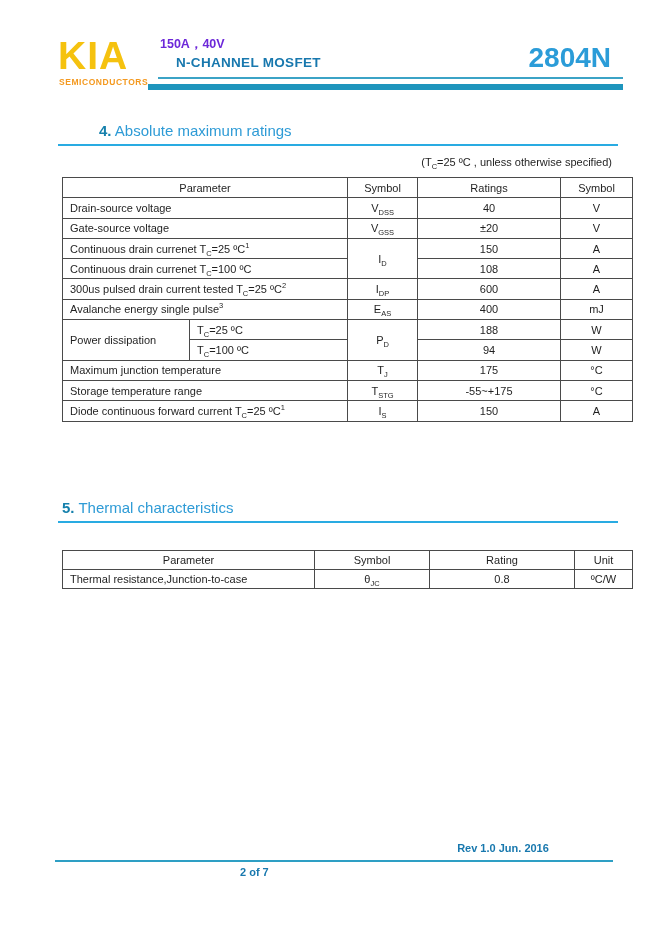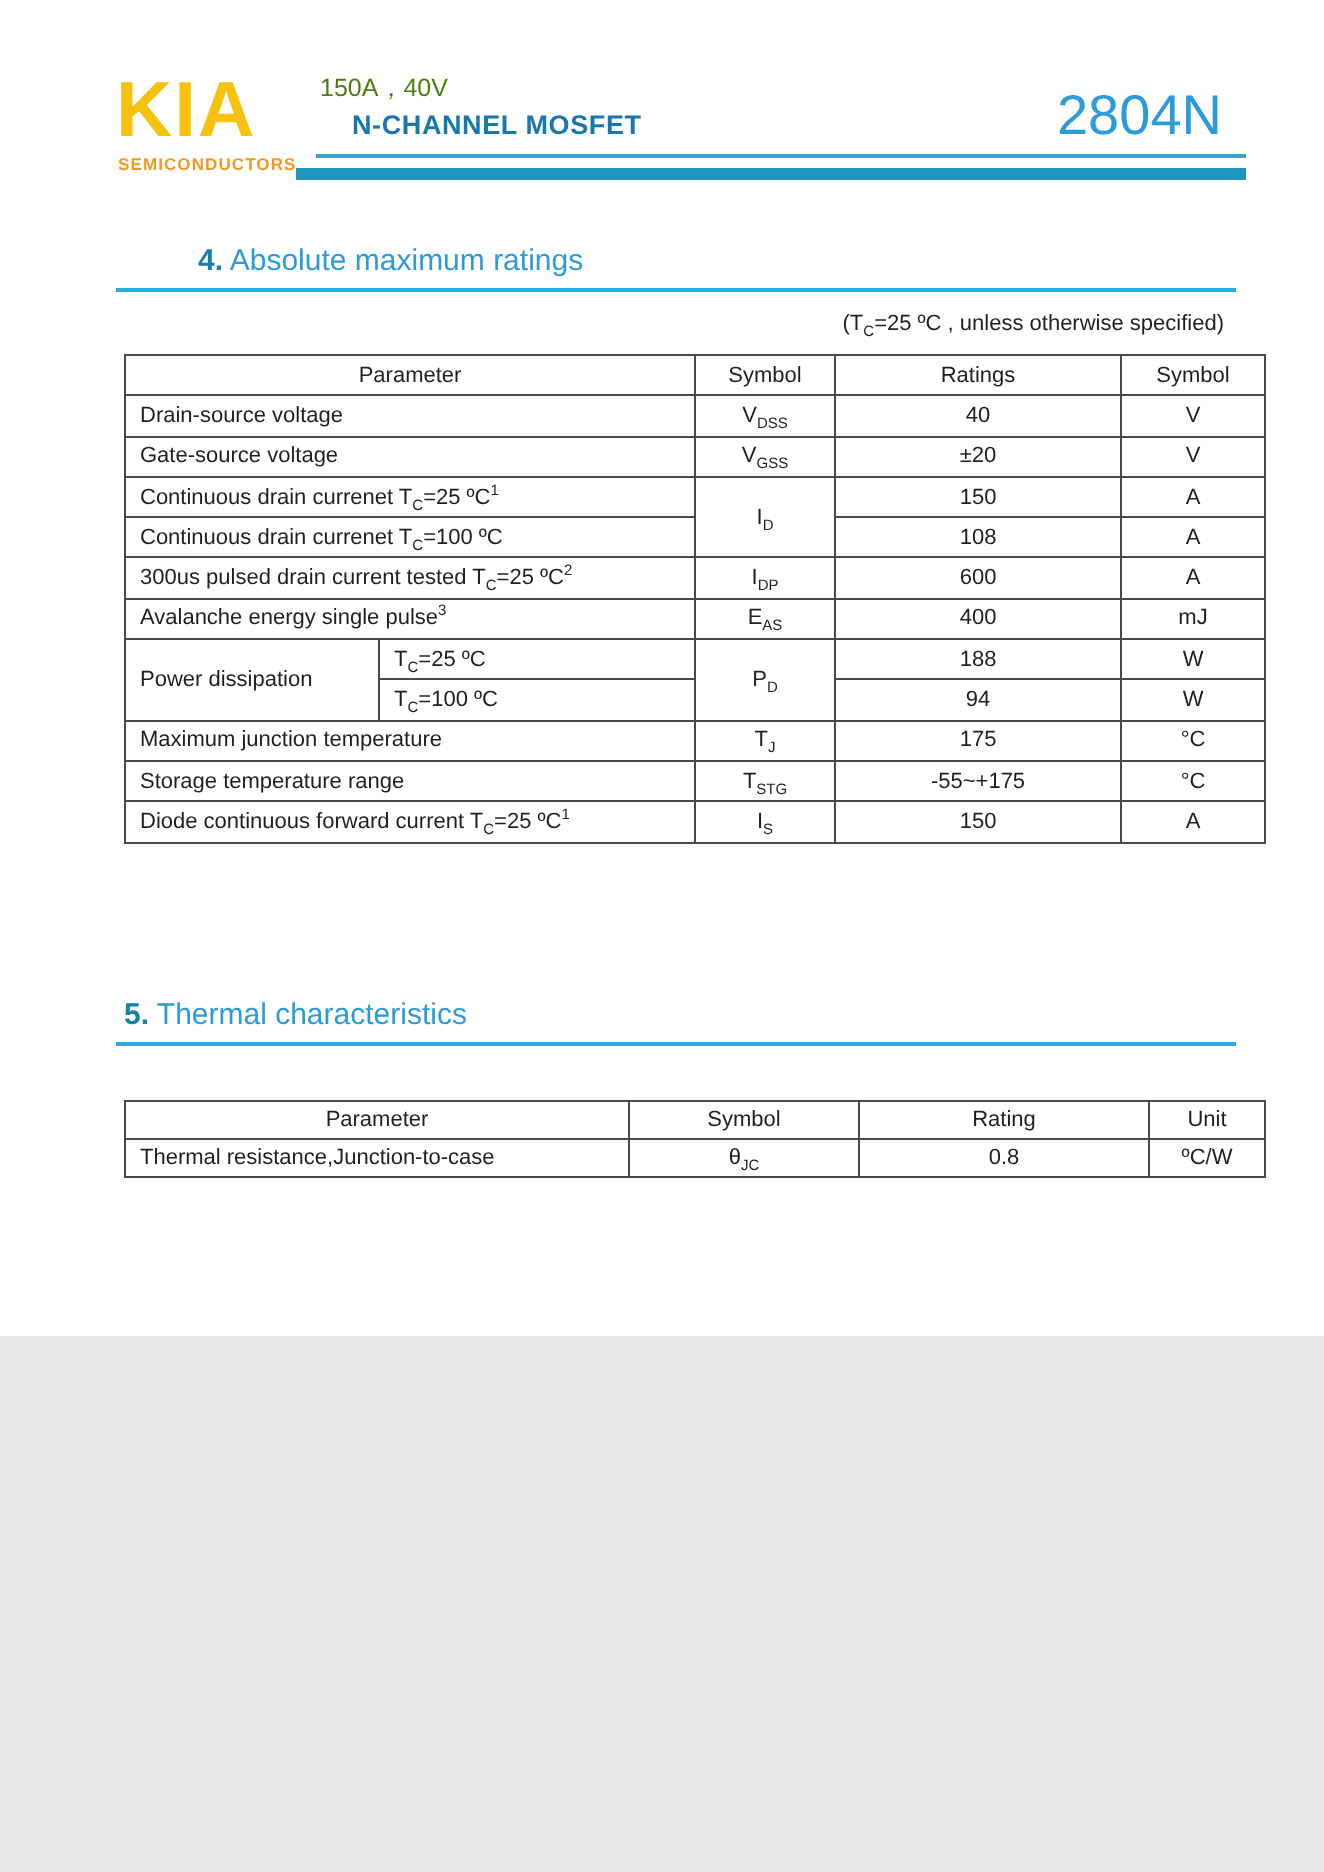--- a/index.html
+++ b/index.html
@@ -1,50 +1,50 @@
 <!DOCTYPE html>
 <html><head>
 <meta charset="utf-8">
 <style>
   * { margin: 0; padding: 0; box-sizing: border-box; }
   html, body { background: #e8e8e8; }
   body { font-family: "Liberation Sans", sans-serif; }
   .page {
     position: relative;
     width: 662px;
-    height: 668px;
+    height: 936px;
     background: #ffffff;
     margin: 0 auto;
     overflow: hidden;
     color: #1f1f1f;
   }
   sub, sup { font-size: 7.5px; line-height: 0; }
 
   
   .logo-text {
     position: absolute; left: 58px; top: 34px;
     font-size: 39px; font-weight: bold; letter-spacing: 1px;
     color: #F5C20F;
   }
   .logo-tagline {
     position: absolute; left: 59px; top: 77px;
     font-size: 8.5px; font-weight: bold; letter-spacing: 0.55px;
     color: #F4991F;
   }
   .spec-line1 {
     position: absolute; left: 160px; top: 36px;
-    font-size: 12.5px; font-weight: normal; color: #4d7c0f;
+    font-size: 12.5px; font-weight: bold; color: #6d28d9;
   }
   .spec-line2 {
     position: absolute; left: 160px; top: 55px;
     font-size: 13.5px; font-weight: bold; color: #1878AE; letter-spacing: 0.3px; margin-left: 16px;
   }
   .part-number {
     position: absolute; left: 430px; top: 42px; width: 181px;
-    font-size: 28px; color: #2B9CD8; text-align: right;
+    font-size: 28px; color: #2B9CD8; text-align: right; font-weight: bold;
   }
   .rule-thin  { position: absolute; left: 158px; top: 77px; width: 465px; height: 2px; background: #3BA3C6; }
   .rule-thick { position: absolute; left: 148px; top: 84px; width: 475px; height: 6px; background: #1E95BD; }
 
   
   .section-heading { position: absolute; left: 62px; font-size: 15px; }
   .section-heading .num   { font-weight: bold; color: #1580AC; }
   .section-heading .title { color: #2E9BD6; }
   .section-underline { position: absolute; left: 58px; width: 560px; height: 2px; background: #29ABE2; }
 

